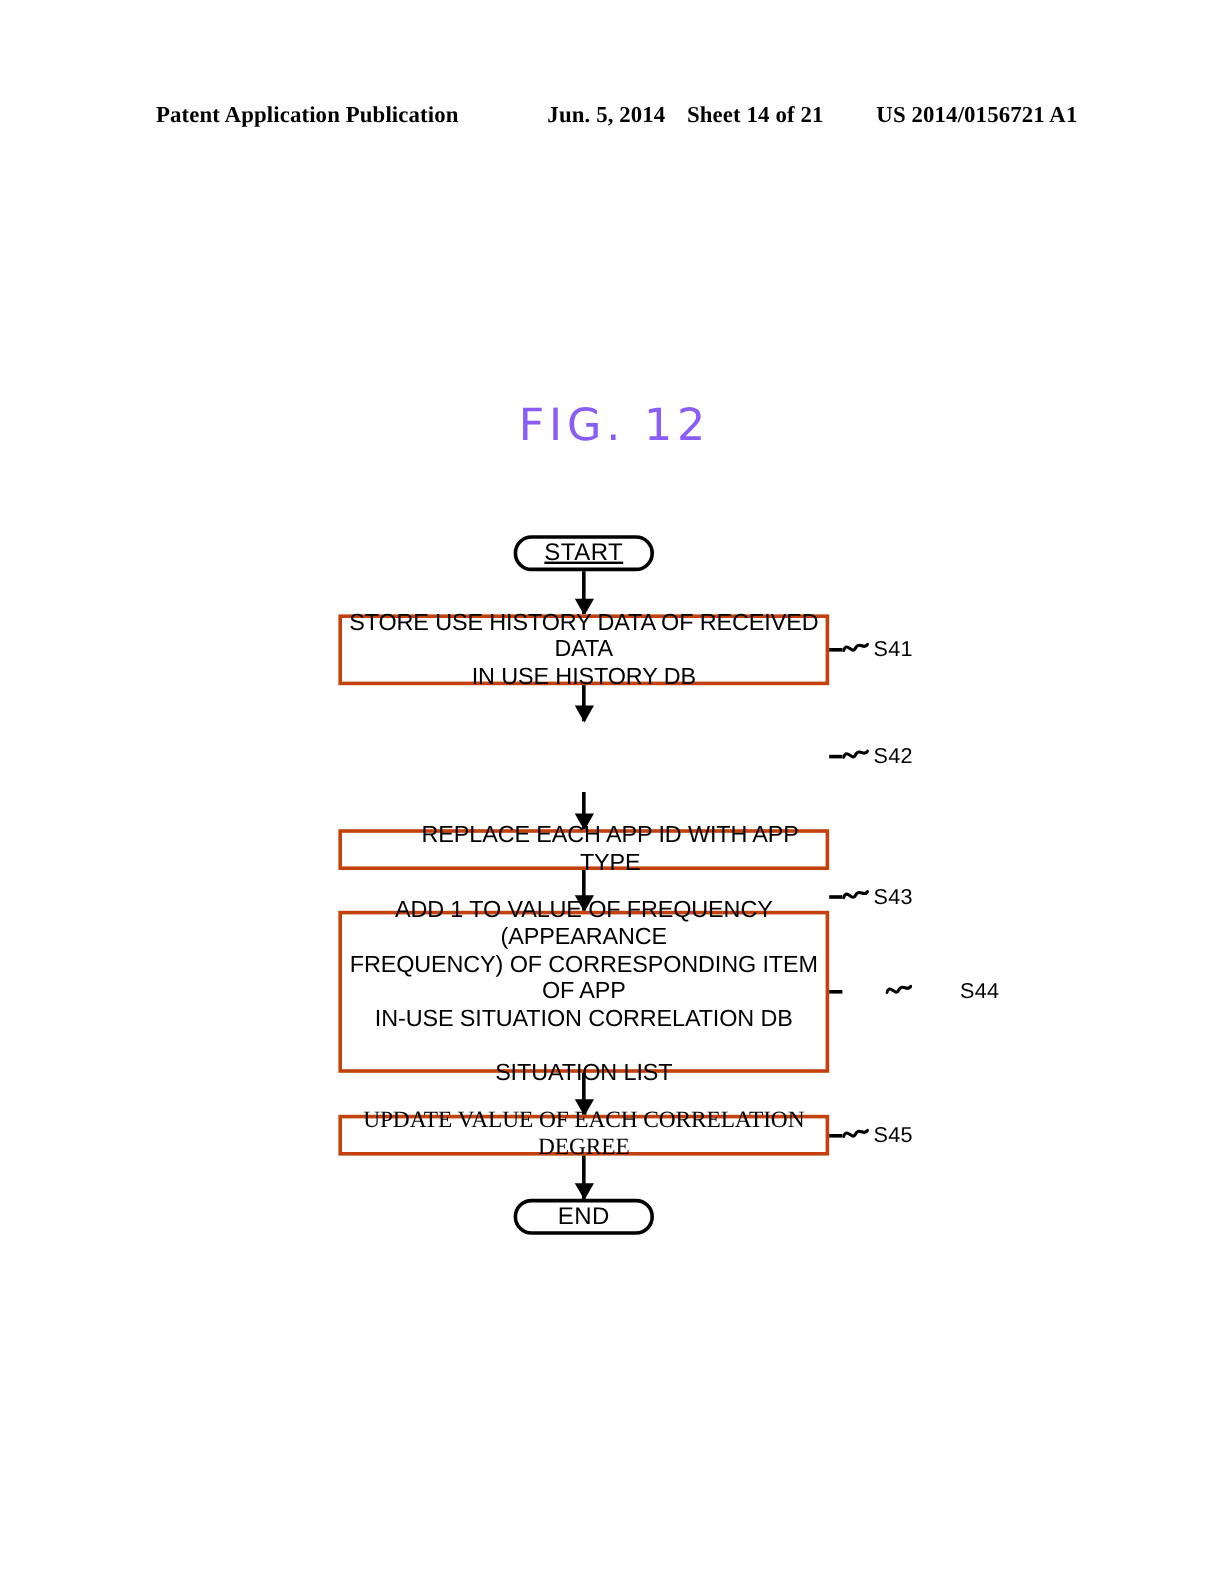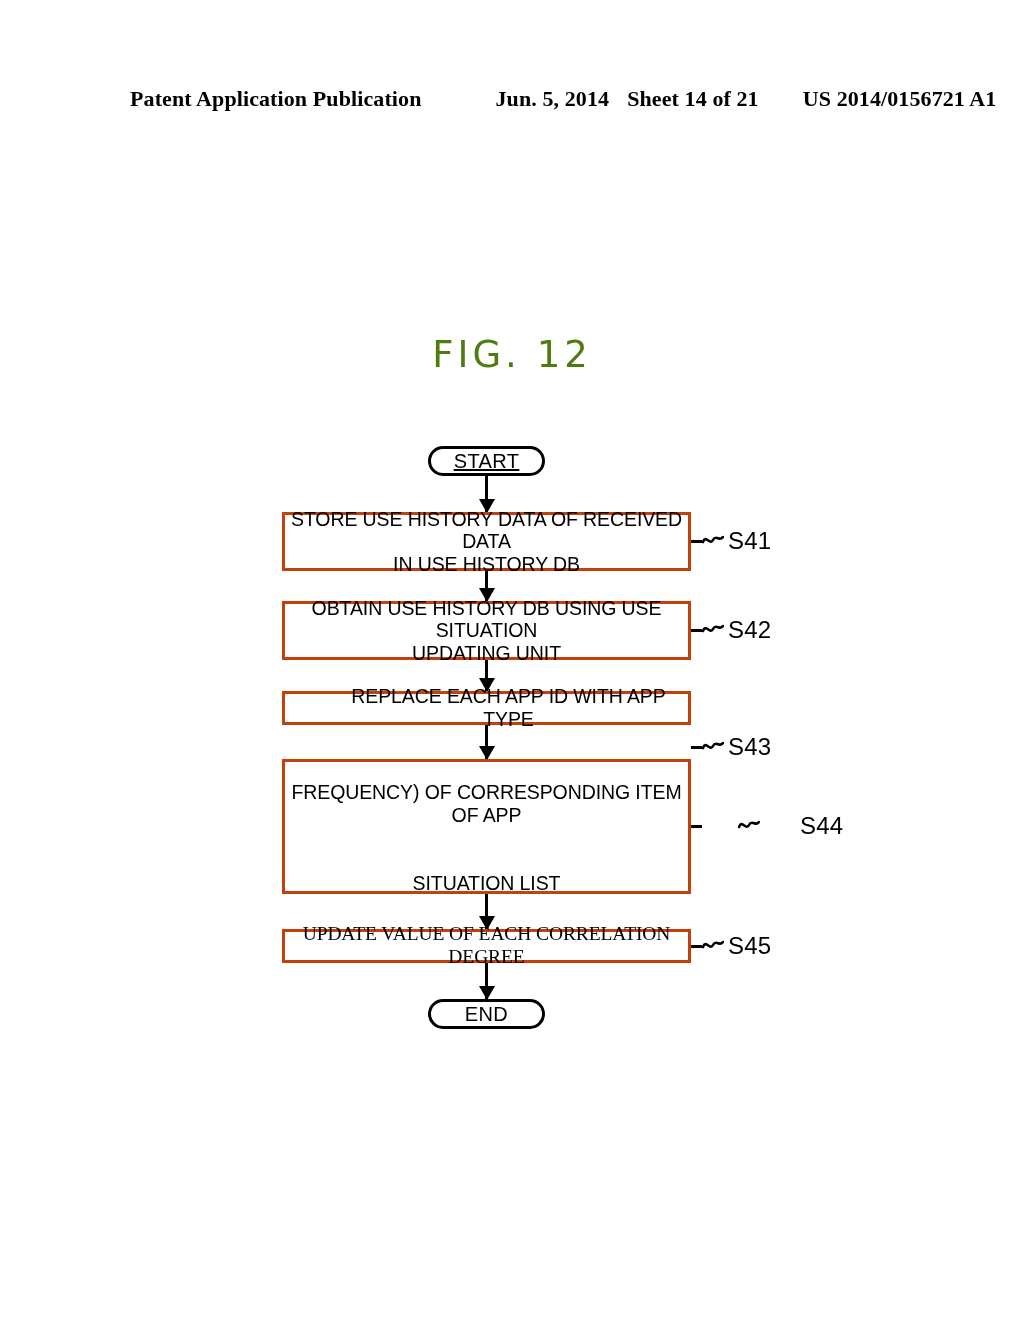--- a/index.html
+++ b/index.html
@@ -20,41 +20,41 @@
   .page-header {
     position: absolute;
     top: 86px;
     left: 130px;
     width: 764px;
     height: 26px;
     display: flex;
     align-items: baseline;
     font-family: "Liberation Serif", serif;
     font-weight: bold;
-    font-size: 22px;
+    font-size: 19px;
     letter-spacing: 0.1px;
     white-space: nowrap;
   }
   .hdr-pub     { flex: 0 0 auto; }
   .hdr-date    { flex: 0 0 auto; margin-left: 74px; }
   .hdr-sheet   { flex: 0 0 auto; margin-left: 18px; }
   .hdr-patno   { flex: 0 0 auto; margin-left: 44px; }
 
   
   .fig-title {
     position: absolute;
     top: 333px;
     left: 0;
     width: 1024px;
     text-align: center;
     font-family: "DejaVu Sans", sans-serif;
     font-size: 37px;
     font-weight: 400;
     letter-spacing: 4px;
-    color: #4d7c0f;
+    color: #8b5cf6;
   }
 
   
   .flow {
     position: absolute;
     left: 0;
     top: 0;
     width: 1024px;
     height: 1320px;
   }
@@ -148,21 +148,21 @@
     width: 22px;
     height: 14px;
     margin-left: 0px;
     margin-top: -2px;
   }
   .callout .tilde svg { display: block; }
   .callout .lbl {
     flex: 0 0 auto;
     margin-left: 4px;
     font-family: "Liberation Sans Narrow", "Liberation Sans", sans-serif;
-    font-size: 24px;
+    font-size: 18px;
     letter-spacing: 0.2px;
   }
   #callout-s41 { top: 528px; }
   #callout-s42 { top: 617px; }
   #callout-s43 { top: 734px; justify-content: flex-end; }
   #callout-s44 { top: 813px; gap: 36px; }
   #callout-s45 { top: 933px; }
 </style>
 </head>
 <body>
@@ -195,26 +195,20 @@
     <span class="tilde">
       <svg width="22" height="14" viewBox="0 0 22 14">
           <path d="M1 9 C4 1, 8 13, 11 7 C14 1, 18 9, 21 4" stroke="#000" stroke-width="2.6" fill="none" stroke-linecap="round"></path>
         </svg>
     </span>
     <span class="lbl">S41</span>
   </div>
 
   <div class="arrow" id="arrow-2"></div>
 
-  <div class="process" id="node-s42">
-    <span class="txt">
-      <span>OBTAIN USE HISTORY DB USING USE SITUATION</span><br>
-      <span>UPDATING UNIT</span>
-    </span>
-  </div>
   <div class="callout" id="callout-s42">
     <span class="stub"></span>
     <span class="tilde">
       <svg width="22" height="14" viewBox="0 0 22 14">
           <path d="M1 9 C4 1, 8 13, 11 7 C14 1, 18 9, 21 4" stroke="#000" stroke-width="2.6" fill="none" stroke-linecap="round"></path>
         </svg>
     </span>
     <span class="lbl">S42</span>
   </div>
 
@@ -230,23 +224,23 @@
           <path d="M1 9 C4 1, 8 13, 11 7 C14 1, 18 9, 21 4" stroke="#000" stroke-width="2.6" fill="none" stroke-linecap="round"></path>
         </svg>
     </span>
     <span class="lbl">S43</span>
   </div>
 
   <div class="arrow" id="arrow-4"></div>
 
   <div class="process" id="node-s44">
     <span class="txt">
-      <br>
+      <span>ADD 1 TO VALUE OF FREQUENCY (APPEARANCE</span><br>
       <span>FREQUENCY) OF CORRESPONDING ITEM OF APP</span><br>
-      <br>
+      <span>IN-USE SITUATION CORRELATION DB</span><br>
       <br>
       <span>SITUATION LIST</span>
     </span>
   </div>
   <div class="callout" id="callout-s44">
     <span class="stub"></span>
     <span class="tilde">
       <svg width="22" height="14" viewBox="0 0 22 14">
           <path d="M1 9 C4 1, 8 13, 11 7 C14 1, 18 9, 21 4" stroke="#000" stroke-width="2.6" fill="none" stroke-linecap="round"></path>
         </svg>

